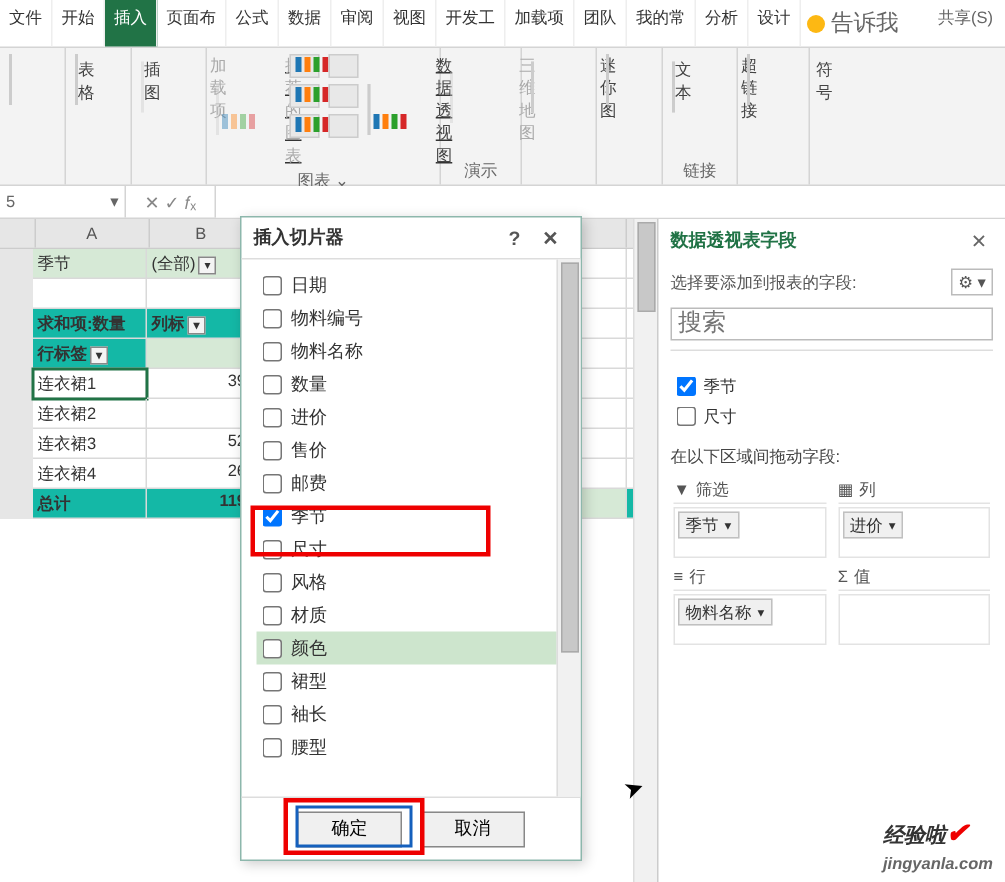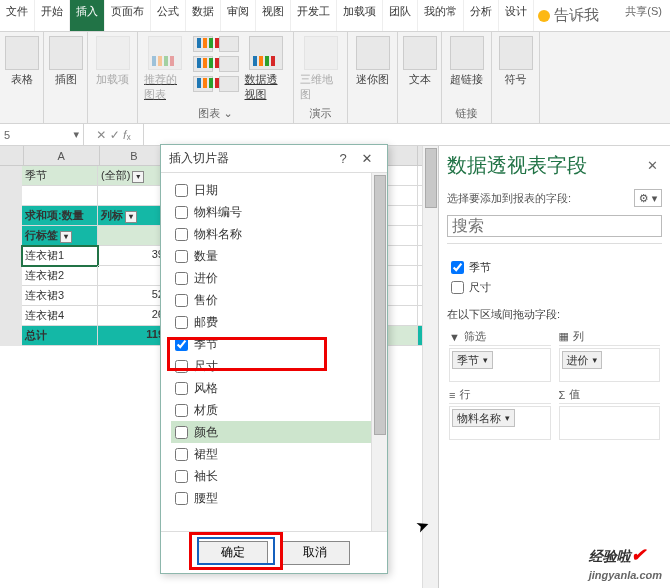--- a/index.html
+++ b/index.html
@@ -6,21 +6,21 @@
   body { margin: 0; width: 670px; height: 588px; background: #fff; font-size: 12px; color: #333; overflow: hidden; position: relative; }
   .ribbon-tabs { display: flex; background: #fff; height: 32px; align-items: stretch; border-bottom: 1px solid #d4d4d4; }
   .ribbon-tab { padding: 4px 6px; font-size: 11px; color: #333; cursor: pointer; border-right: 1px solid #eee; }
   .ribbon-tab.active { background: #217346; color: #fff; }
   .tell-me { margin-left: 4px; display: flex; align-items: center; color: #666; font-size: 15px; }
   .bulb { width: 12px; height: 12px; border-radius: 50%; background: #fdb813; margin-right: 4px; display: inline-block; }
   .share { margin-left: auto; padding: 4px 8px; color: #666; font-size: 11px; }
   .ribbon { display: flex; background: #f3f3f3; border-bottom: 1px solid #d4d4d4; height: 92px; }
   .ribbon-group { border-right: 1px solid #d4d4d4; padding: 4px 6px 2px 6px; display: flex; flex-direction: column; justify-content: space-between; }
   .ribbon-row { display: flex; gap: 6px; align-items: flex-start; text-decoration: underline; }
-  .rbtn { display: flex; flex-direction: column; align-items: center; font-size: 11px; color: #444; min-width: 32px; }
+  .rbtn { display: flex; flex-direction: row; align-items: center; font-size: 11px; color: #444; min-width: 32px; gap: 44px; }
   .rbtn.disabled { color: #aaa; }
   .ricon { width: 28px; height: 28px; background: #e8e8e8; border: 1px solid #ccc; margin-bottom: 2px; position: relative; }
   .ricon.big { width: 34px; height: 34px; }
   .ricon.chart::after { content:""; position:absolute; left:3px; bottom:3px; width:4px; height:10px; background:#1f77b4; box-shadow:6px 0 0 #ff7f0e,12px 0 0 #2ca02c,18px 0 0 #d62728; }
   .group-label { text-align: center; font-size: 11px; color: #666; padding-top: 2px; }
   .formula-bar { display: flex; height: 22px; border-bottom: 1px solid #d4d4d4; align-items: center; }
   .name-box { width: 84px; border-right: 1px solid #d4d4d4; height: 100%; display: flex; align-items: center; padding: 0 4px; font-size: 11px; color: #666; }
   .fx { width: 60px; border-right: 1px solid #d4d4d4; height: 100%; display:flex; align-items:center; justify-content:center; color:#888; }
   .fx-input { flex:1; height:100%; border:none; font-size:11px; padding:0 4px; }
   .workspace { display: flex; height: 450px; }
@@ -32,35 +32,35 @@
   .row-headers { width: 24px; background:#e6e6e6; }
   .cells { position: relative; }
   .cell-row { display: flex; height: 20px; }
   .cell { border-right: 1px solid #d9d9d9; border-bottom: 1px solid #d9d9d9; font-size: 11px; padding: 2px 3px; overflow: hidden; white-space: nowrap; }
   .pivot-bg { background: #d6e9d6; }
   .pivot-header { background: #14b8a6; font-weight: bold; }
   .cell.selected { outline: 2px solid #217346; outline-offset: -1px; background:#fff; }
   .dd { display:inline-block; width:12px; height:12px; border:1px solid #888; background:#f4f4f4; margin-left:2px; font-size:8px; text-align:center; line-height:10px; }
   
   .dialog { position: absolute; left: 160px; top: 144px; width: 228px; height: 430px; background:#fff; border:1px solid #8db7ac; box-shadow: 2px 2px 8px rgba(0,0,0,.2); z-index: 50; display:flex; flex-direction:column; }
-  .dlg-title { height: 28px; display:flex; align-items:center; padding:0 8px; font-size:12px; border-bottom:1px solid #ddd; }
+  .dlg-title { height: 28px; display:flex; align-items:center; padding:0 8px; font-size:12px; border-bottom:1px solid #ddd;font-weight:bold; }
   .dlg-title .sp { flex:1; }
   .dlg-q, .dlg-x { width: 24px; text-align:center; color:#555; font-size:13px; }
   .dlg-body { flex:1; overflow-y:auto; padding:6px 10px; }
   .dlg-item { display:flex; align-items:center; height:22px; font-size:12px; }
   .dlg-item input { margin-right:6px; }
   .dlg-item.hl { background: #cde5cd; }
   .red-box1 { position:absolute; border:3px solid #e00; pointer-events:none; }
   .dlg-footer { height:42px; display:flex; align-items:center; justify-content:center; gap:12px; border-top:1px solid #ddd; }
   .dlg-btn { width:70px; height:24px; border:1px solid #888; background:#f0f0f0; font-size:12px; }
   .blue-box { border:2px solid #1560bd; position:absolute; pointer-events:none; }
   
   .field-pane { width: 232px; border-left:1px solid #ccc; background:#fff; display:flex; flex-direction:column; }
   .fp-head { display:flex; align-items:center; padding:6px 8px; }
-  .fp-title { color:#217346; font-size:20px; flex:1; }
+  .fp-title { color:#217346; font-size:12px; flex:1;font-weight:bold; }
   .fp-x { color:#666; font-size:13px; padding:0 4px; }
   .fp-sub { padding: 4px 8px; font-size:11px; color:#555; display:flex; align-items:center; }
   .gear { width:28px; height:18px; border:1px solid #bbb; margin-left:auto; display:flex; align-items:center; justify-content:center; font-size:11px; }
   .fp-search { margin:4px 8px; }
   .fp-search input { width:100%; height:22px; border:1px solid #bbb; padding:2px 4px; font-size:16px; color:#888; }
   .fp-list { padding:2px 8px; }
   .fp-li { display:flex; align-items:center; height:20px; font-size:11px; }
   .fp-li input { margin-right:5px; }
   .fp-drag-label { padding:8px 8px 4px 8px; font-size:11px; color:#444; }
   .fp-quads { display:flex; flex-wrap:wrap; padding:0 6px; gap:0; }

